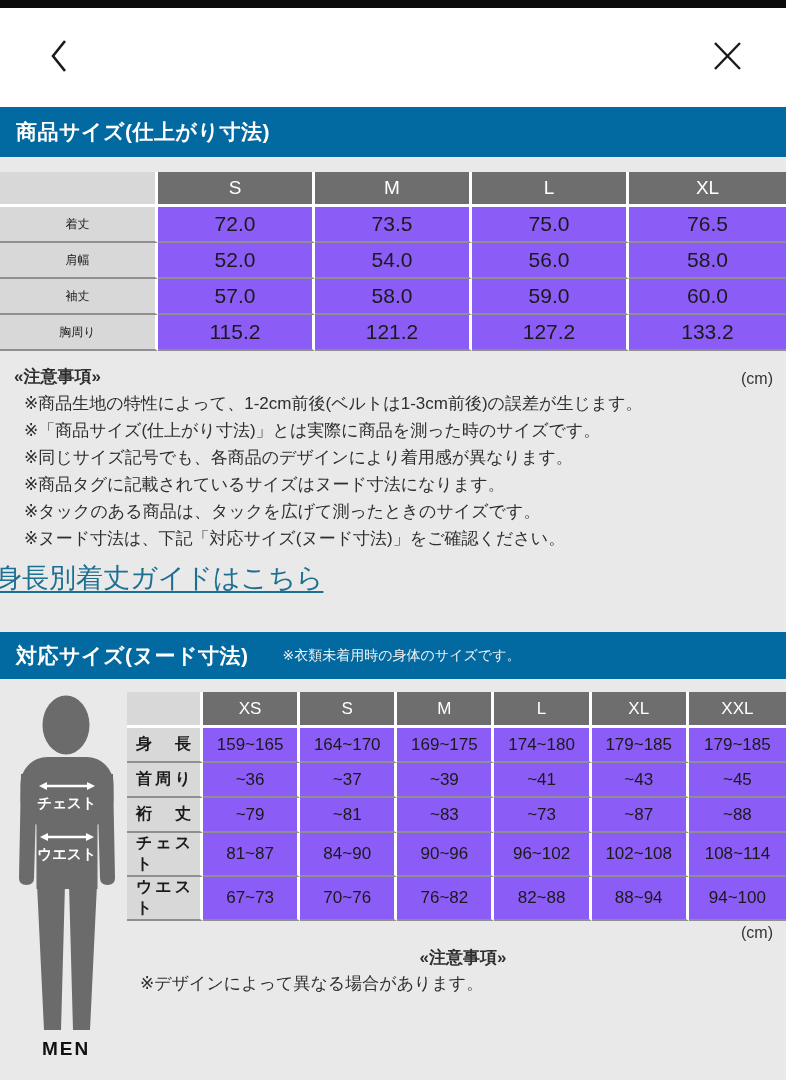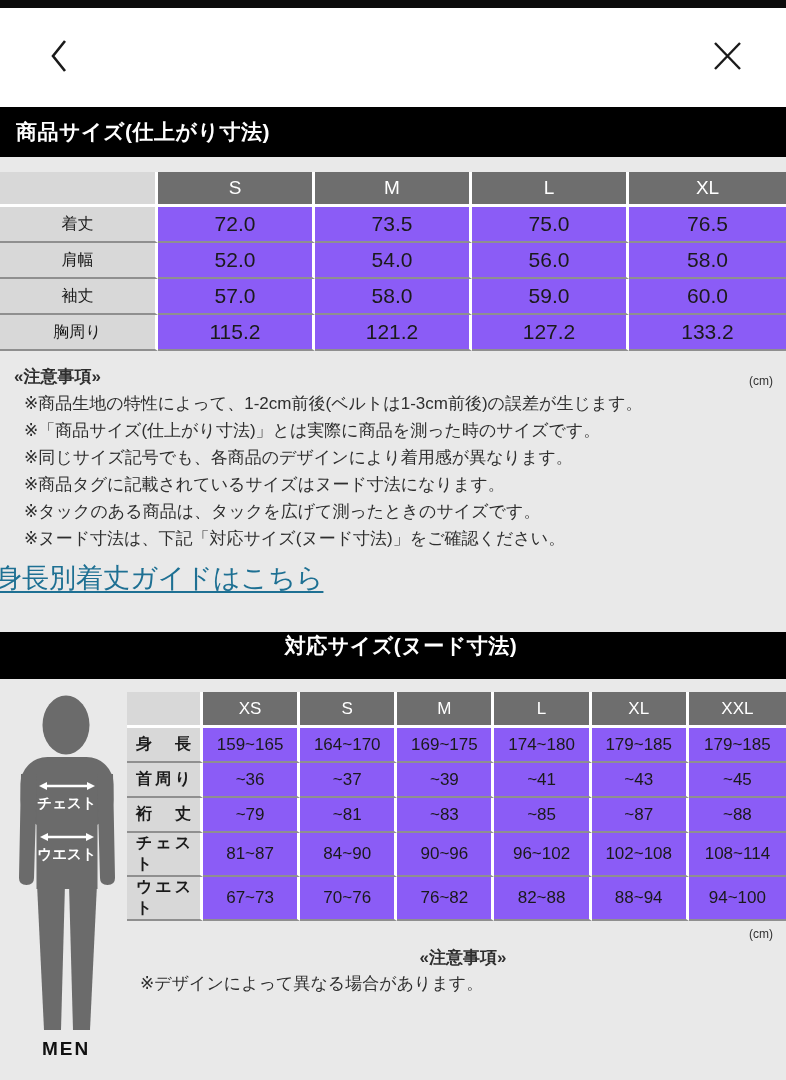--- a/index.html
+++ b/index.html
@@ -10,53 +10,53 @@
     color:#1a1a1a;
   }
   .top-strip { height:8px; background:#0b0b0b; }
   .topbar {
     height:99px; background:#ffffff;
     display:flex; align-items:center; justify-content:space-between;
     padding:0 40px 0 46px;
   }
   .icon-btn { background:none; border:none; cursor:pointer; display:flex; align-items:center; padding:4px; }
   .sec-header {
-    height:50px; background:#000000; color:#fff;
+    height:50px; background:#0369a1; color:#fff;
     display:flex; align-items:center; padding-left:16px; gap:34px;
   }
   .sec-header .title { font-size:21px; font-weight:bold; letter-spacing:.5px; }
   .sec-header .subtitle { font-size:14px; font-weight:normal; color:#f2f2f2; }
   
   table { border-collapse:separate; border-spacing:0; table-layout:fixed; }
   th, td { text-align:center; vertical-align:middle; padding:0; }
   th { background:#6e6e6e; color:#ffffff; font-weight:normal; border-right:3px solid #fff; border-bottom:3px solid #fff; }
   td { background:#8b5cf6; border-right:3px solid #fff; border-bottom:2px solid #8f8f8f; }
   td.lbl, th.corner { background:#d8d8d8; color:#1a1a1a; }
   th:last-child, td:last-child { border-right:none; }
   .t1 { width:786px; margin-top:15px; }
   .t1 th { height:35px; font-size:19px; }
   .t1 td { height:36px; font-size:21px; }
-  .t1 td.lbl { font-size:16px;margin-left:36px; }
+  .t1 td.lbl { font-size:12px;margin-left:36px; }
   .t2 { width:659px; }
   .t2 th { height:36px; font-size:17px; }
   .t2 td { height:35px; font-size:17px; }
   .t2 td.lbl { font-size:16px; font-weight:bold; padding:0 9px; text-align:justify; text-align-last:justify; }
   
   .meta-row { display:flex; justify-content:space-between; align-items:flex-end; padding:14px 13px 0 14px; }
   .notes-title { font-size:17px; font-weight:bold; color:#2e2e2e;text-align:center; }
-  .unit { font-size:12px; color:#333; }
+  .unit { font-size:16px; color:#333; }
   .notes { padding:2px 24px 0; }
   .note-line { font-size:17px; line-height:27px; color:#2e2e2e; }
   
   .guide-link {
     display:inline-block; margin:8px 0 0 -5px;
     font-size:27px; color:#1e7093; text-decoration:underline; text-underline-offset:4px;
     cursor:pointer;
   }
-  .sec-header2 { margin-top:36px; height:47px;flex-direction:column; }
+  .sec-header2 { margin-top:36px; height:47px; }
   
   .sec2-body { position:relative; margin-top:13px; padding-left:127px; min-height:392px; }
   .figure-wrap { position:absolute; left:4px; top:2px; width:122px; height:380px; }
   .figure-wrap svg { display:block; }
   .men-label { position:absolute; left:38px; top:344px; font-size:19px; font-weight:bold; letter-spacing:2px; color:#111; }
   .unit2 { text-align:right; padding:3px 13px 0 0; }
   .notes2 { padding:2px 0 0 13px; }
   .notes2 .notes-title { display:block; padding:2px 0 1px 0; }
 </style>
 </head>
@@ -224,21 +224,21 @@
           <td>~39</td>
           <td>~41</td>
           <td>~43</td>
           <td>~45</td>
         </tr>
         <tr>
           <td class="lbl">裄丈</td>
           <td>~79</td>
           <td>~81</td>
           <td>~83</td>
-          <td>~85</td>
+          <td>~73</td>
           <td>~87</td>
           <td>~88</td>
         </tr>
         <tr>
           <td class="lbl">チェスト</td>
           <td>81~87</td>
           <td>84~90</td>
           <td>90~96</td>
           <td>96~102</td>
           <td>102~108</td>

